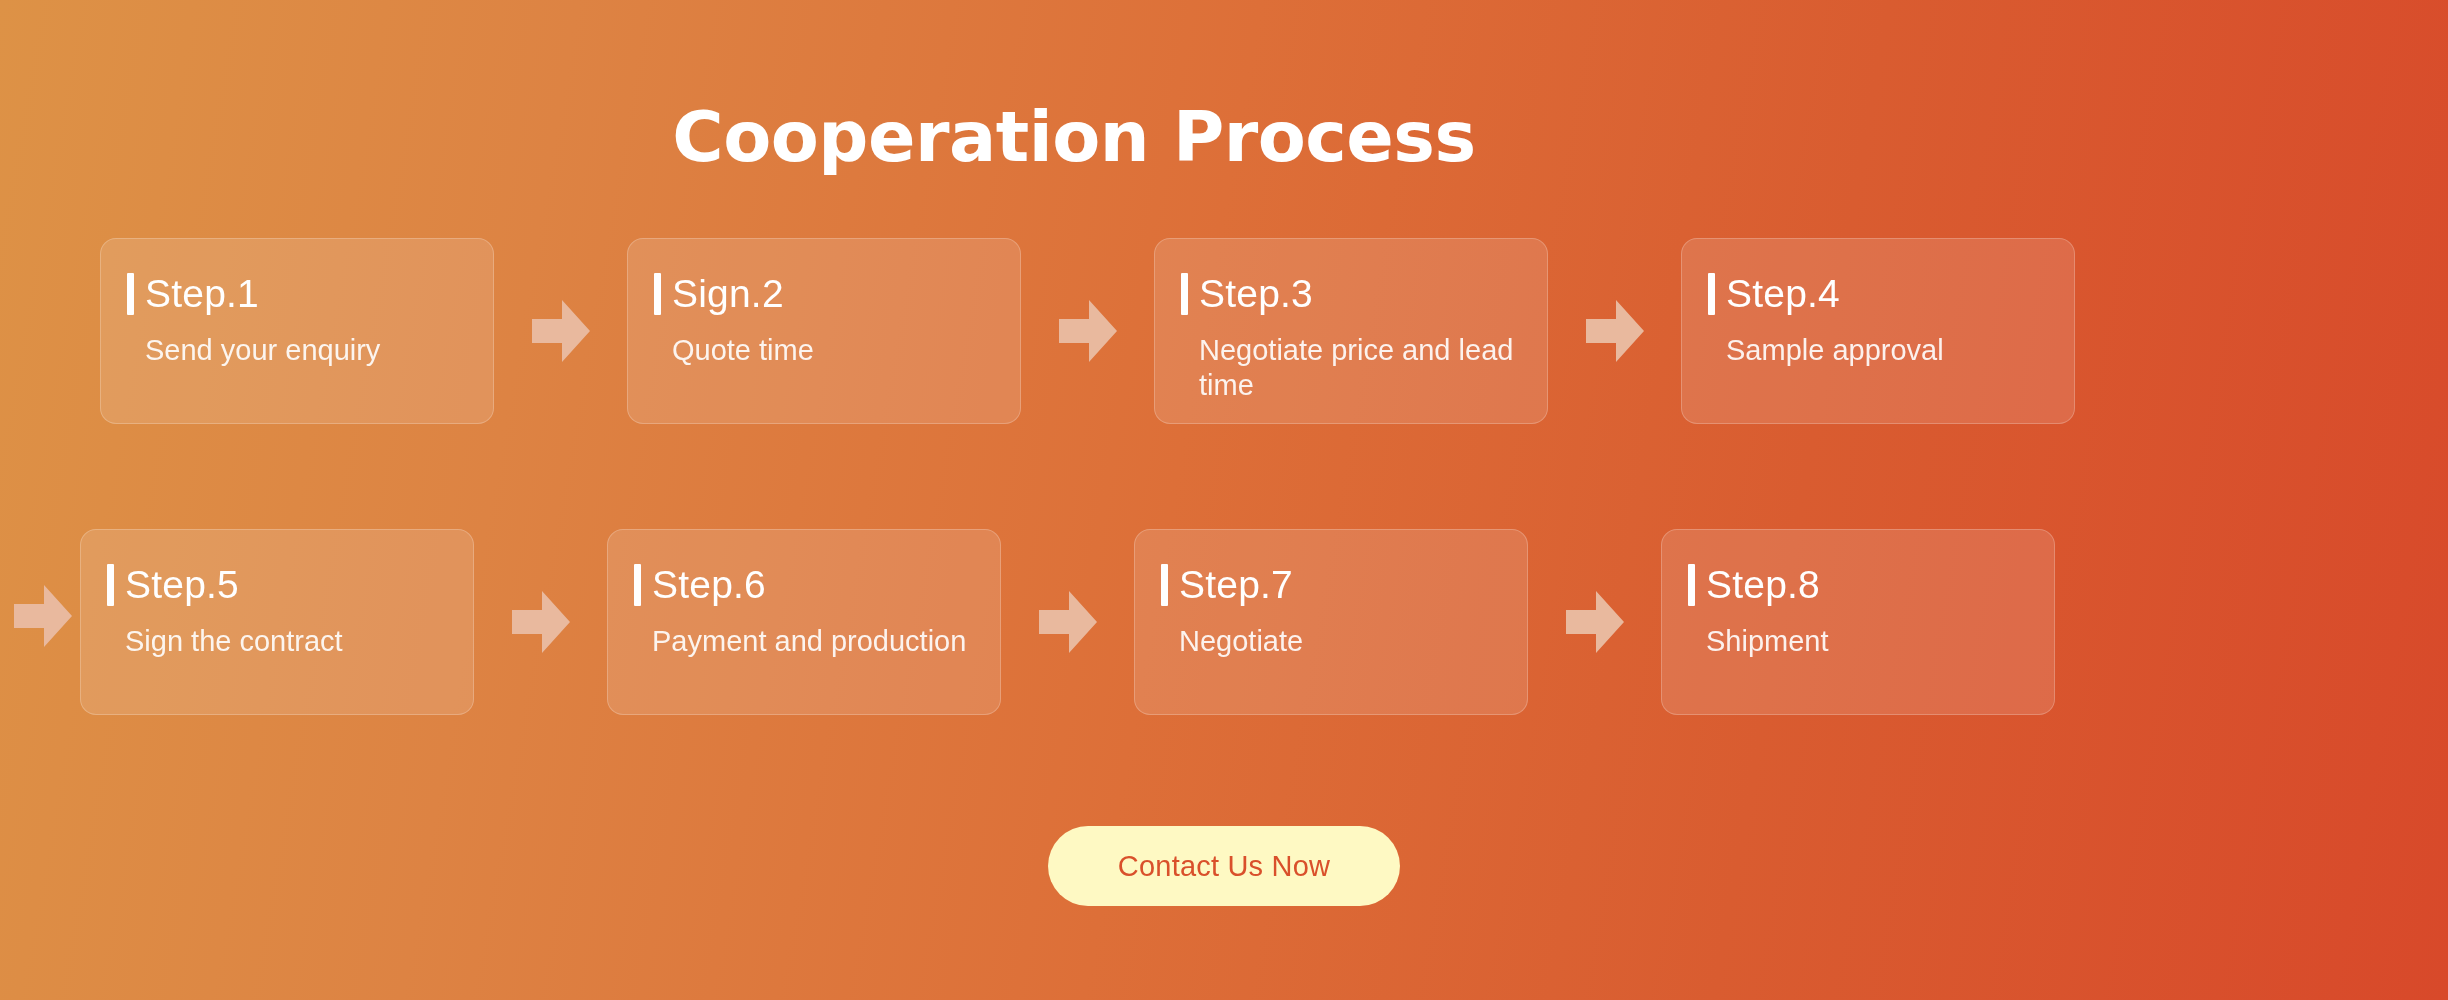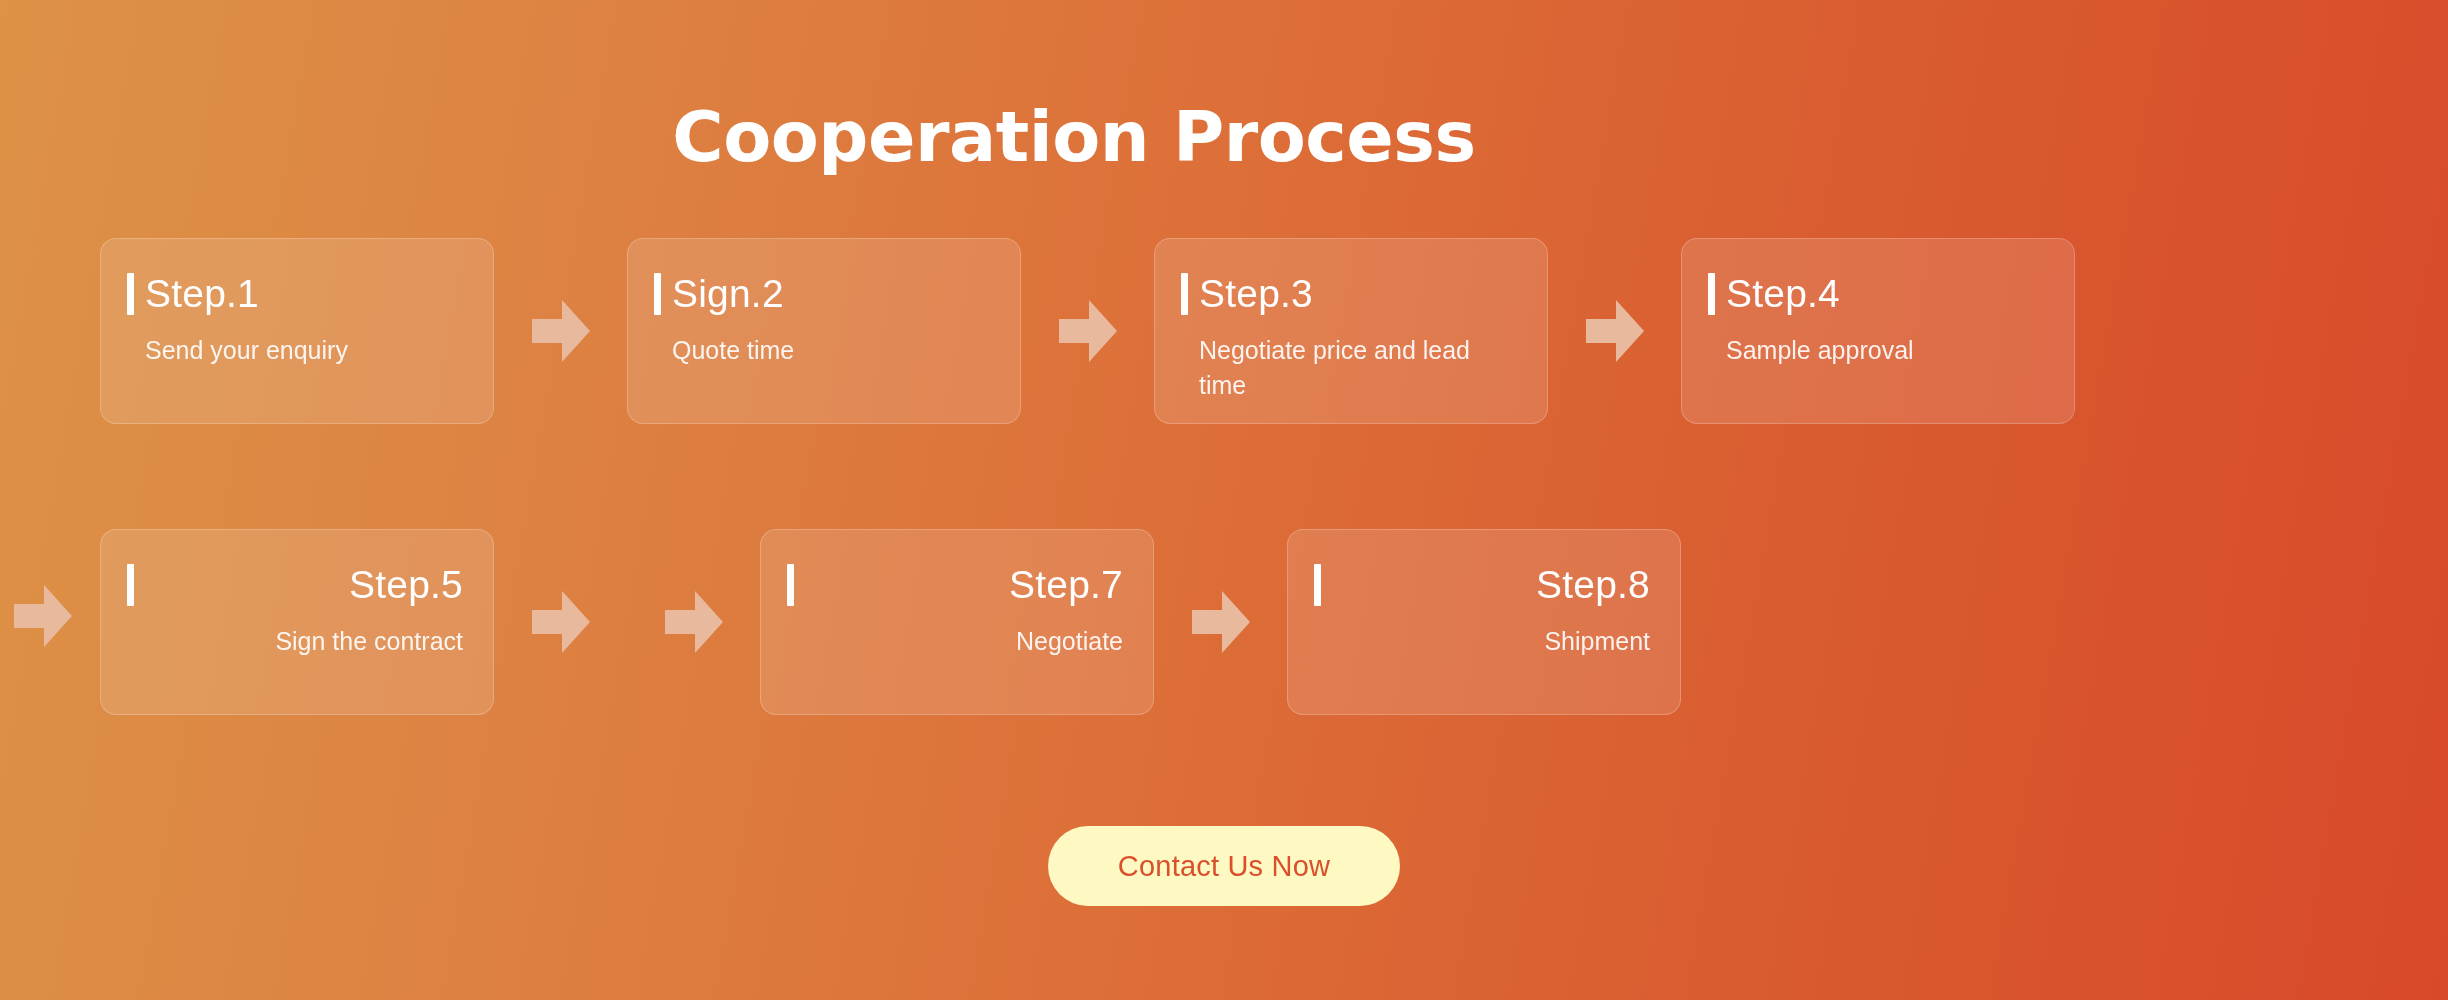--- a/index.html
+++ b/index.html
@@ -47,21 +47,21 @@
 
   .row {
     position: relative;
     display: flex;
     align-items: flex-start;
     height: 186px;
     margin-bottom: 105px;
   }
 
   .row-1 { padding-left: 100px; }
-  .row-2 { padding-left: 100px; text-align: right; }
+  .row-2 { padding-left: 80px; }
 
   
   .lead-arrow {
     position: absolute;
     left: 14px;
     top: 56px;
     width: 58px;
     height: 62px;
   }
 
@@ -92,21 +92,21 @@
     font-size: 39px;
     font-weight: 400;
     line-height: 44px;
     letter-spacing: 0.2px;
     white-space: nowrap;
   }
 
   .card .step-desc {
     margin-top: 17px;
     color: rgba(255, 255, 255, 0.90);
-    font-size: 25px;
+    font-size: 29px;
     font-weight: 400;
     line-height: 35px;
     max-width: 330px;
   }
 
   
   .connector {
     flex: 0 0 auto;
     width: 133px;
     height: 186px;
@@ -215,20 +215,25 @@
         <div class="step-label">Step.5</div>
         <div class="step-desc">Sign the contract</div>
       </div>
 
       <div class="connector">
         <svg width="58" height="62" viewBox="0 0 58 62" aria-hidden="true">
           <path d="M0 19 H30 V0 L58 31 L30 62 V43 H0 Z" fill="#e9b99e"></path>
         </svg>
       </div>
 
+      <div class="card">
+        <span class="accent-bar"></span>
+        <div class="step-label">Step.6</div>
+        <div class="step-desc">Payment and production</div>
+      </div>
 
       <div class="connector">
         <svg width="58" height="62" viewBox="0 0 58 62" aria-hidden="true">
           <path d="M0 19 H30 V0 L58 31 L30 62 V43 H0 Z" fill="#e9b99e"></path>
         </svg>
       </div>
 
       <div class="card">
         <span class="accent-bar"></span>
         <div class="step-label">Step.7</div>

